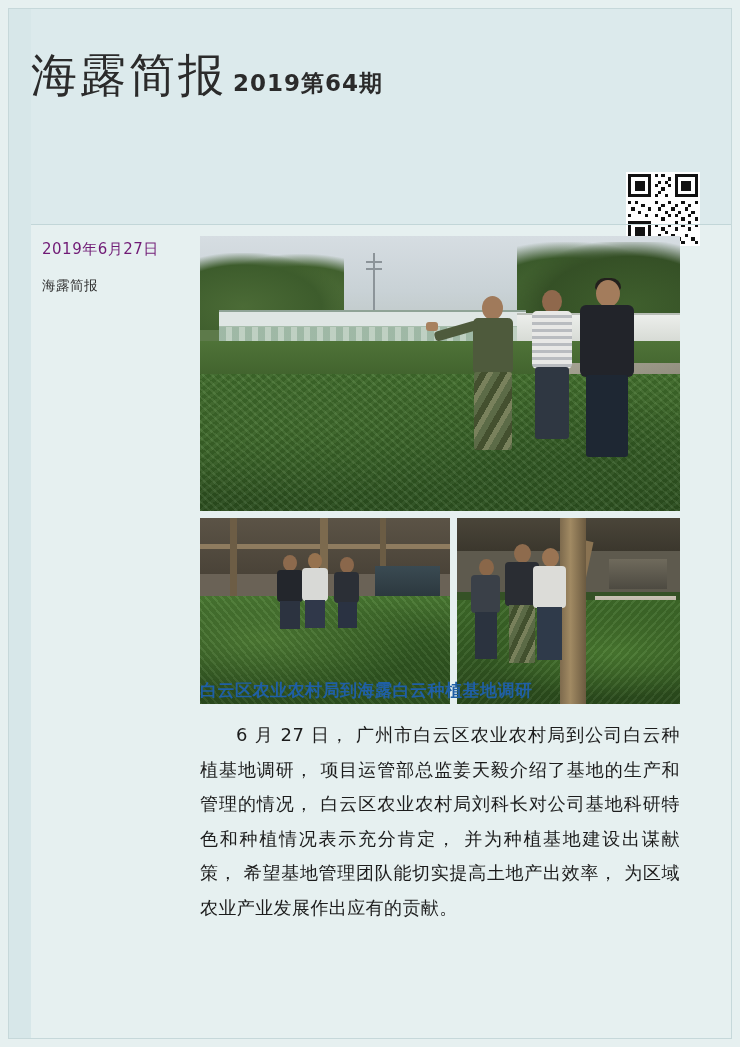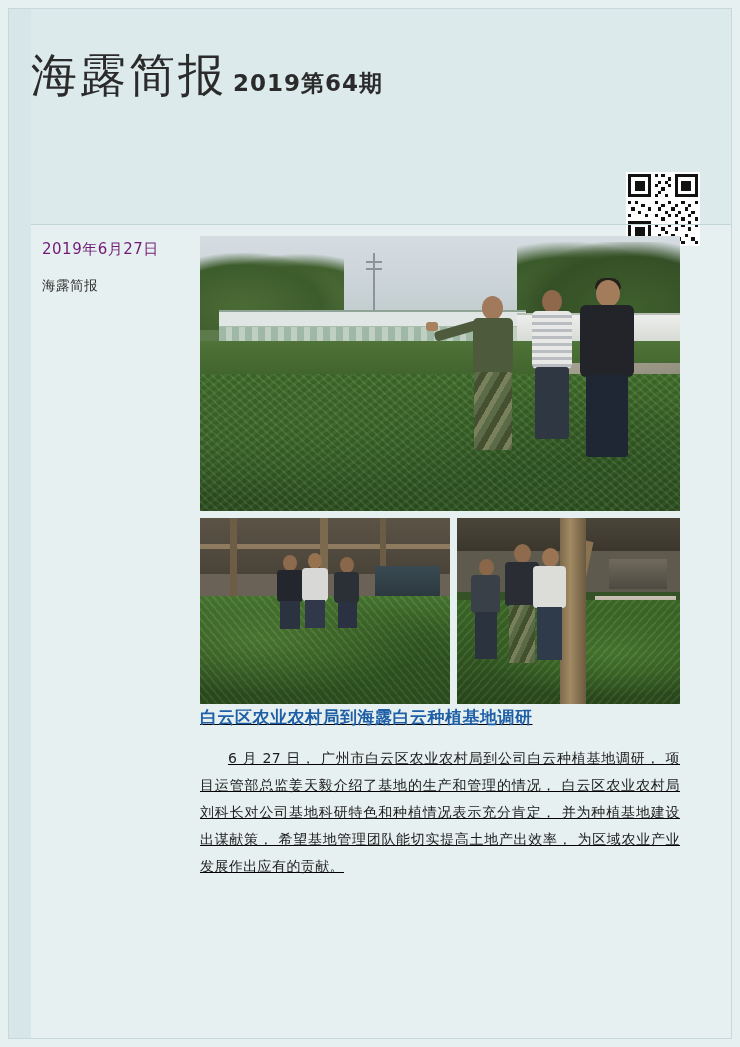--- a/index.html
+++ b/index.html
@@ -325,35 +325,34 @@
   .p3-m2 .legs { position: absolute; left: 6px; top: 59px; width: 25px; height: 53px; background: #2f3a4a; }
   .p3-m3 { position: absolute; left: 6%; top: 22%; width: 32px; height: 100px; }
   .p3-m3 .head { position: absolute; left: 9px; top: 0; width: 15px; height: 17px; border-radius: 50%; background: #8a6749; }
   .p3-m3 .torso { position: absolute; left: 1px; top: 16px; width: 29px; height: 38px; background: #3a4048; border-radius: 4px; }
   .p3-m3 .legs { position: absolute; left: 5px; top: 53px; width: 22px; height: 47px; background: #2b333f; }
 
   
   .article {
     position: absolute;
     left: 200px;
-    top: 706px;
+    top: 679px;
     width: 480px;
-    text-decoration: underline;
   }
   .article-title {
     font-family: "DejaVu Sans", sans-serif;
     font-size: 17px;
     font-weight: bold;
     color: #1f5fa6;
     letter-spacing: 0.5px;
     margin-bottom: 16px;
   }
   .article-body {
     font-family: "DejaVu Sans", sans-serif;
-    font-size: 14px;
+    font-size: 18px;
     line-height: 1.92;
     color: #1c1c1c;
     text-align: justify;
     text-indent: 2em;
     letter-spacing: 0.4px;
   }
 </style>
 </head>
 <body>
 

